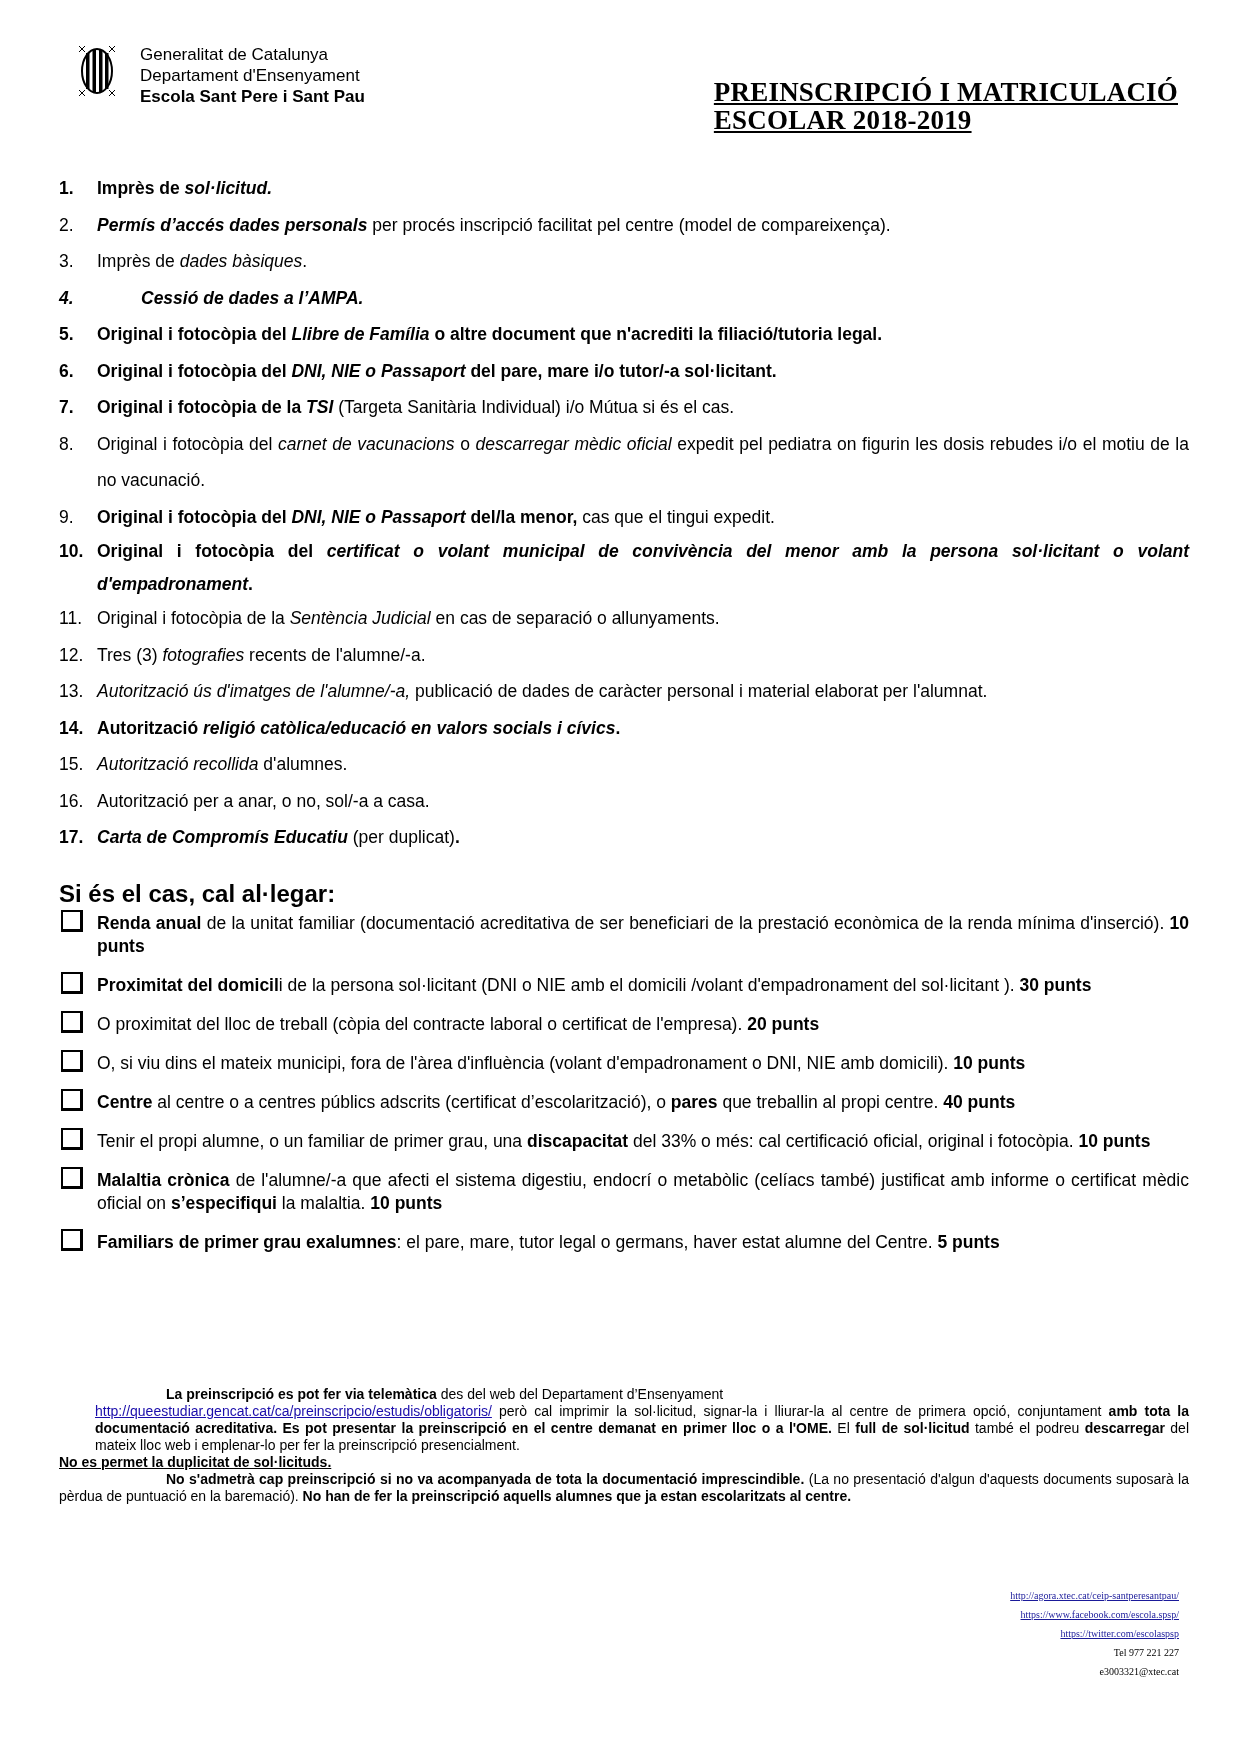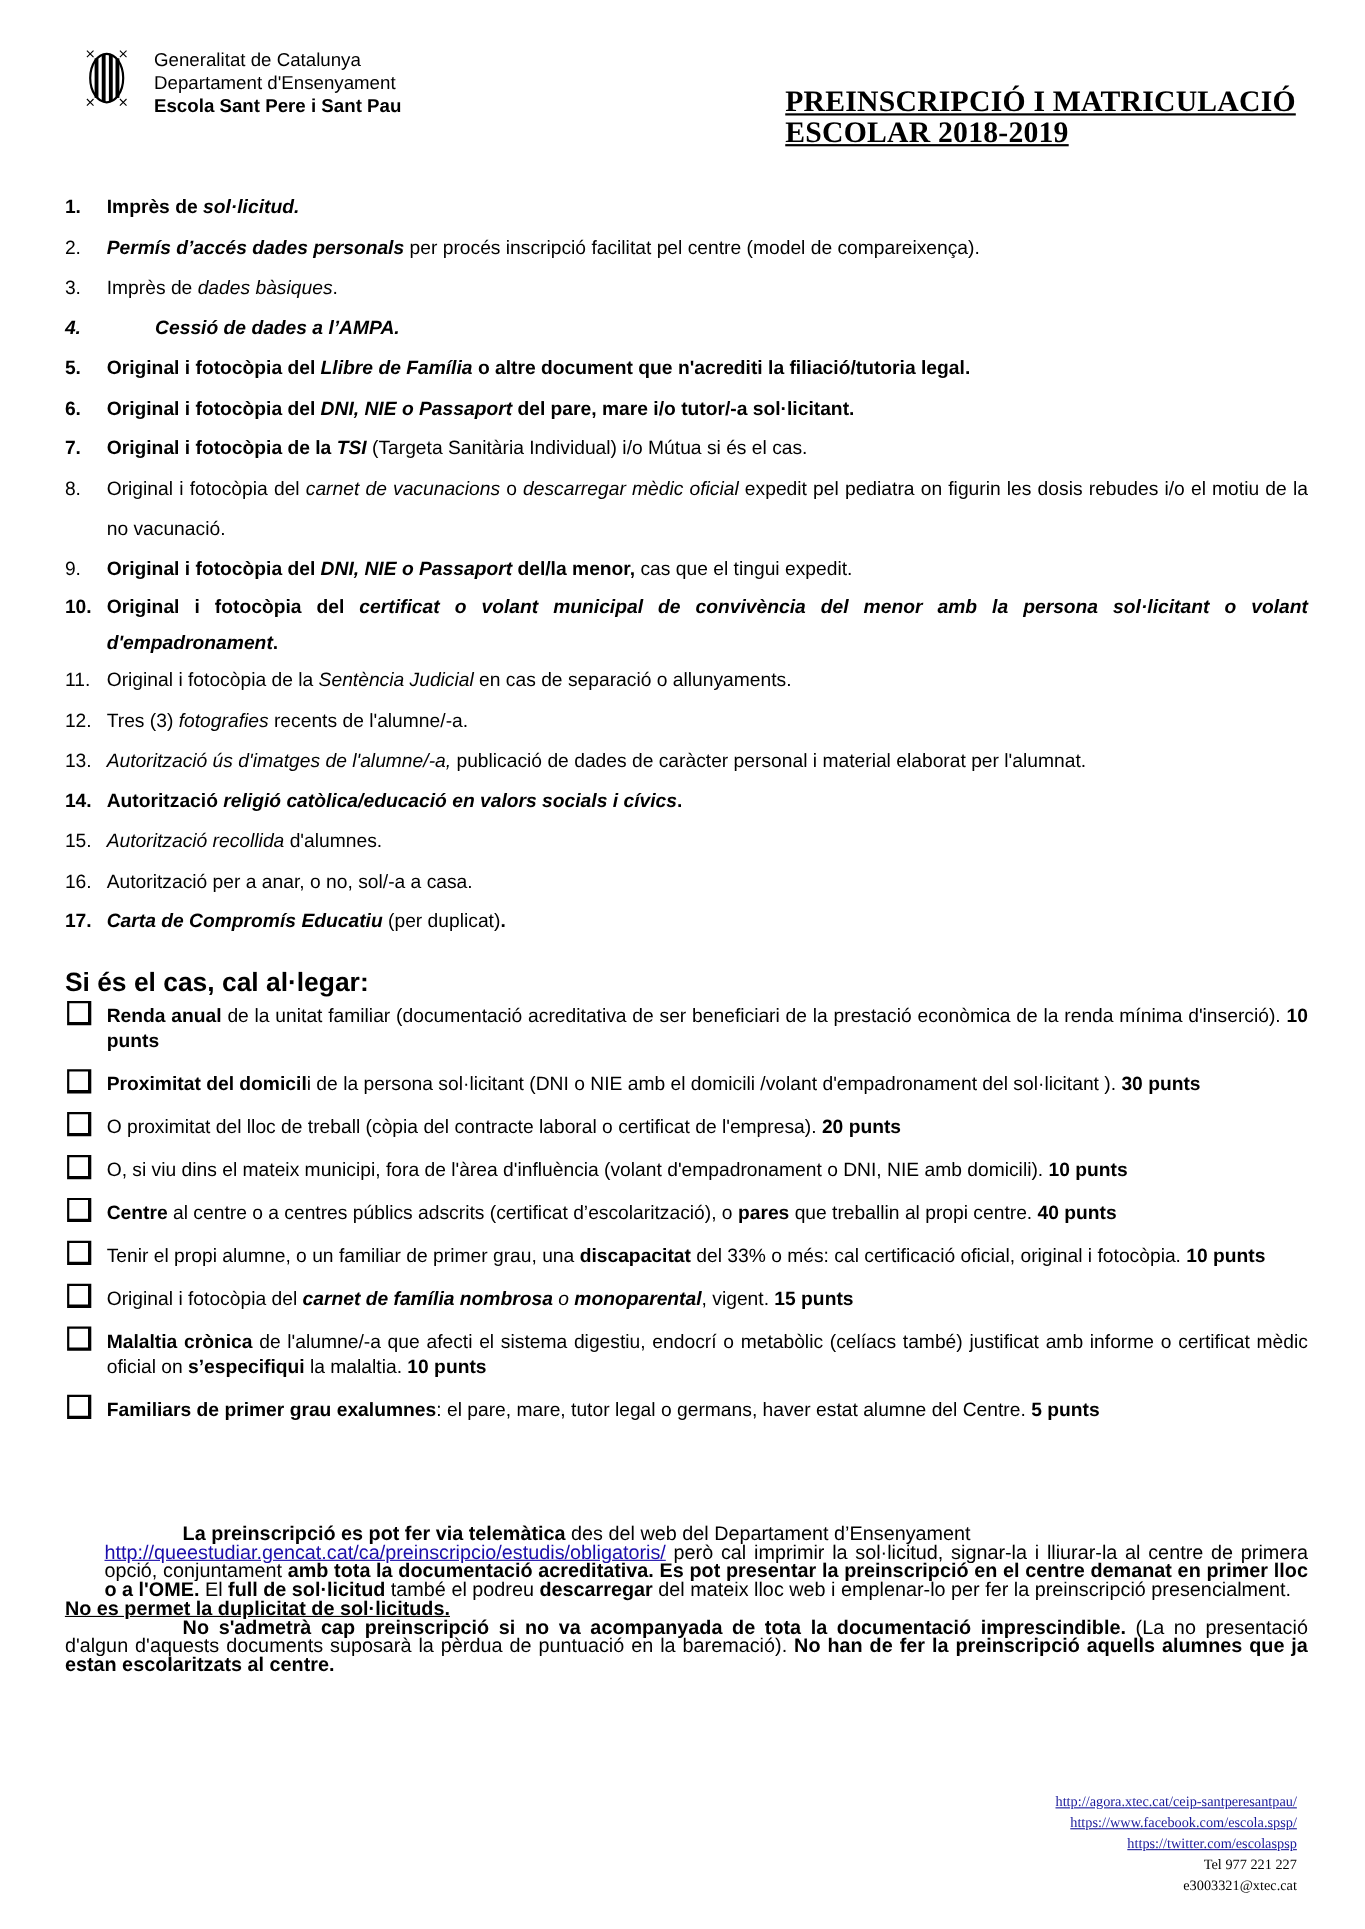--- a/index.html
+++ b/index.html
@@ -9,27 +9,27 @@
   .org .b{font-weight:bold;}
   .doc-title{position:absolute;right:63px;top:78px;text-align:left;font-family:"Liberation Serif",serif;font-weight:bold;font-size:27px;line-height:28px;text-decoration:underline;letter-spacing:0.2px;}
   .list{position:absolute;left:59px;top:170px;width:1130px;margin:0;padding:0;list-style:none;}
   .list li{position:relative;padding-left:38px;font-size:17.5px;line-height:36.5px;}
   .list li .num{position:absolute;left:0;top:0;}
   .list li.wrap{line-height:36.5px;text-align:justify;}
   .sub-heading{position:absolute;left:59px;top:880px;font-size:24px;font-weight:bold;}
   .checks{position:absolute;left:59px;top:912px;width:1130px;}
   .check{position:relative;padding-left:38px;font-size:17.5px;line-height:23px;text-align:justify;margin-bottom:16px;}
   .check .box{position:absolute;left:2px;top:-2px;width:22px;height:22px;border:2px solid #000;border-right-width:3px;border-bottom-width:3px;box-sizing:border-box;}
-  .notes{position:absolute;left:59px;top:1386px;width:1130px;font-size:18px;line-height:17px;}
+  .notes{position:absolute;left:59px;top:1386px;width:1130px;font-size:14px;line-height:17px;}
   .notes p{margin:0;text-align:justify;}
   .notes .indent{text-indent:107px;}
   .notes .ind2{padding-left:36px;}
   .notes a{color:#1a0dab;text-decoration:underline;}
   .notes .u{font-weight:bold;text-decoration:underline;}
-  .contact{position:absolute;right:62px;top:1628px;text-align:right;font-family:"Liberation Serif",serif;font-size:13px;line-height:19px;}
+  .contact{position:absolute;right:62px;top:1586px;text-align:right;font-family:"Liberation Serif",serif;font-size:10px;line-height:19px;}
   .contact a{color:#1a1a9a;text-decoration:underline;display:block;}
   .contact div{display:block;}
   b{font-weight:bold;}
 </style>
 </head>
 <body>
 
 <div class="logo">
   <svg width="40" height="56" viewBox="0 0 40 56">
     <ellipse cx="20" cy="28" rx="15" ry="22" fill="#fff" stroke="#000" stroke-width="2"></ellipse>
@@ -71,21 +71,20 @@
   </ol>
 
 <div class="sub-heading">Si és el cas, cal al·legar:</div>
 <div class="checks" id="criteria-list">
     <div class="check"><span class="box"></span><span style="font-weight: bold;">Renda anual</span><span> de la unitat familiar (documentació acreditativa de ser beneficiari de la prestació econòmica de la renda mínima d'inserció). </span><span style="font-weight: bold;">10 punts</span></div>
     <div class="check"><span class="box"></span><span style="font-weight: bold;">Proximitat del domicil</span><span>i de la persona sol·licitant (DNI o NIE amb el domicili /volant d'empadronament del sol·licitant ). </span><span style="font-weight: bold;">30 punts</span></div>
     <div class="check"><span class="box"></span><span> O proximitat del lloc de treball (còpia del contracte laboral o certificat de l'empresa). </span><span style="font-weight: bold;">20 punts</span></div>
     <div class="check"><span class="box"></span><span>O, si viu dins el mateix municipi, fora de l'àrea d'influència (volant d'empadronament o DNI, NIE amb domicili). </span><span style="font-weight: bold;">10 punts</span></div>
     <div class="check"><span class="box"></span><span style="font-weight: bold;">Centre</span><span> al centre o a centres públics adscrits (certificat d’escolarització), o </span><span style="font-weight: bold;">pares</span><span> que treballin al propi centre. </span><span style="font-weight: bold;">40 punts</span></div>
     <div class="check"><span class="box"></span><span>Tenir el propi alumne, o un familiar de primer grau, una </span><span style="font-weight: bold;">discapacitat</span><span> del 33% o més: cal certificació oficial, original i fotocòpia. </span><span style="font-weight: bold;">10 punts</span></div>
-    <div class="check"><span class="box"></span><span>Original i fotocòpia del </span><span style="font-weight: bold; font-style: italic;">carnet de família nombrosa</span><span style="font-style: italic;"> o </span><span style="font-weight: bold; font-style: italic;">monoparental</span><span>, vigent. </span><span style="font-weight: bold;">15 punts</span></div>
     <div class="check"><span class="box"></span><span style="font-weight: bold;">Malaltia crònica</span><span> de l'alumne/-a que afecti el sistema digestiu, endocrí o metabòlic (celíacs també) justificat amb informe o certificat mèdic oficial on </span><span style="font-weight: bold;">s’especifiqui</span><span> la malaltia. </span><span style="font-weight: bold;">10 punts</span></div>
     <div class="check"><span class="box"></span><span style="font-weight: bold;">Familiars de primer grau exalumnes</span><span>: el pare, mare, tutor legal o germans, haver estat alumne del Centre. </span><span style="font-weight: bold;">5 punts</span></div>
   </div>
 
 <div class="notes">
   <p class="indent"><b>La preinscripció es pot fer via telemàtica</b><span> des del web del Departament d’Ensenyament </span></p>
   <p class="ind2"><a>http://queestudiar.gencat.cat/ca/preinscripcio/estudis/obligatoris/</a><span> però cal imprimir la sol·licitud, signar-la i lliurar-la al centre de primera opció, conjuntament </span><b>amb tota la documentació acreditativa. Es pot presentar la preinscripció en el centre demanat en primer lloc o a l'OME.</b><span>  El </span><b>full de sol·licitud</b><span> també el podreu </span><b>descarregar</b><span> del mateix lloc web i emplenar-lo per fer la preinscripció presencialment.</span></p>
   <p><span class="u">No es permet la duplicitat de sol·licituds.</span></p>
   <p class="indent"><b>No s'admetrà cap preinscripció si no va acompanyada de tota la documentació imprescindible.</b><span> (La no presentació d'algun d'aquests documents suposarà la pèrdua de puntuació en la baremació). </span><b>No han de fer la preinscripció aquells alumnes que ja estan escolaritzats al centre.</b></p>
 </div>

